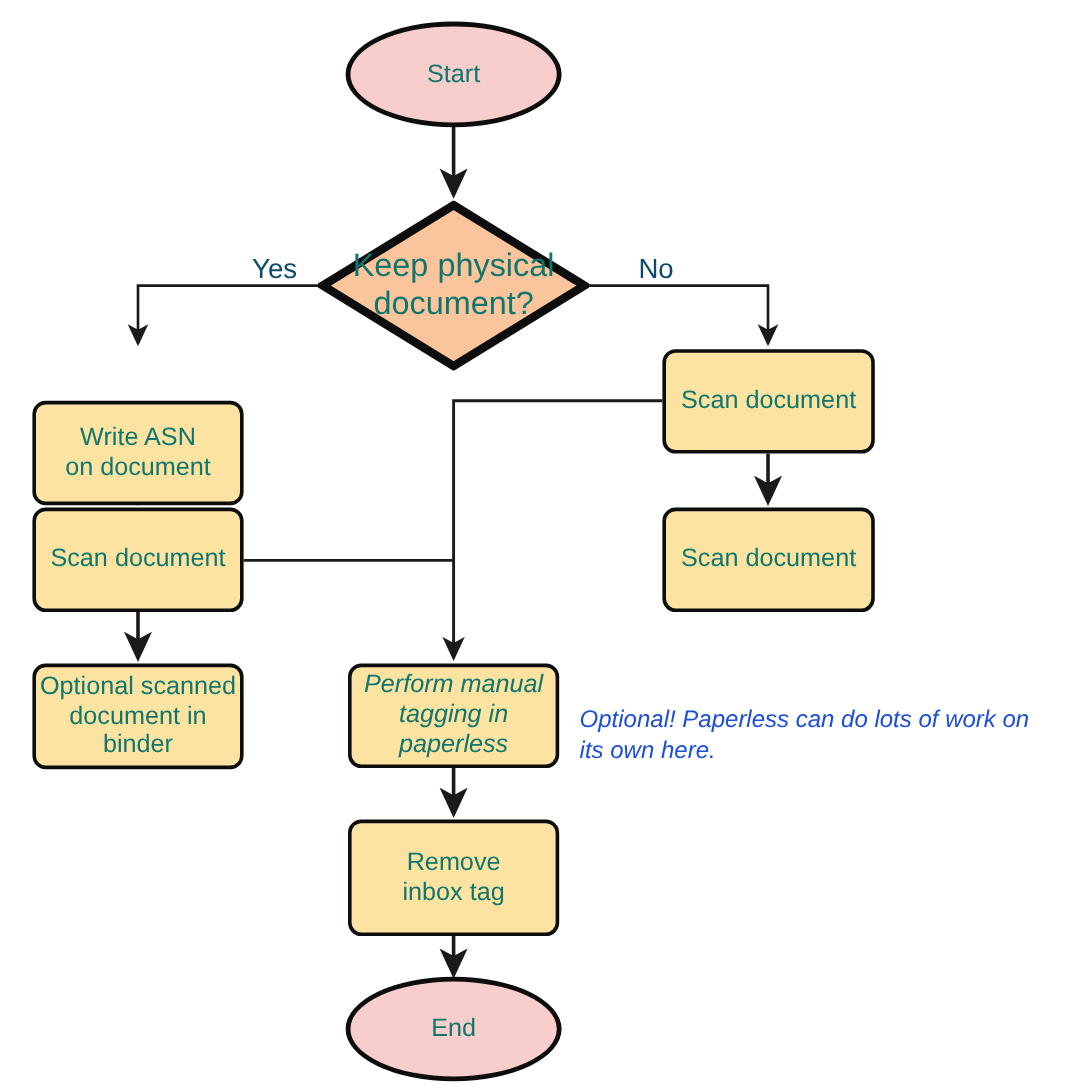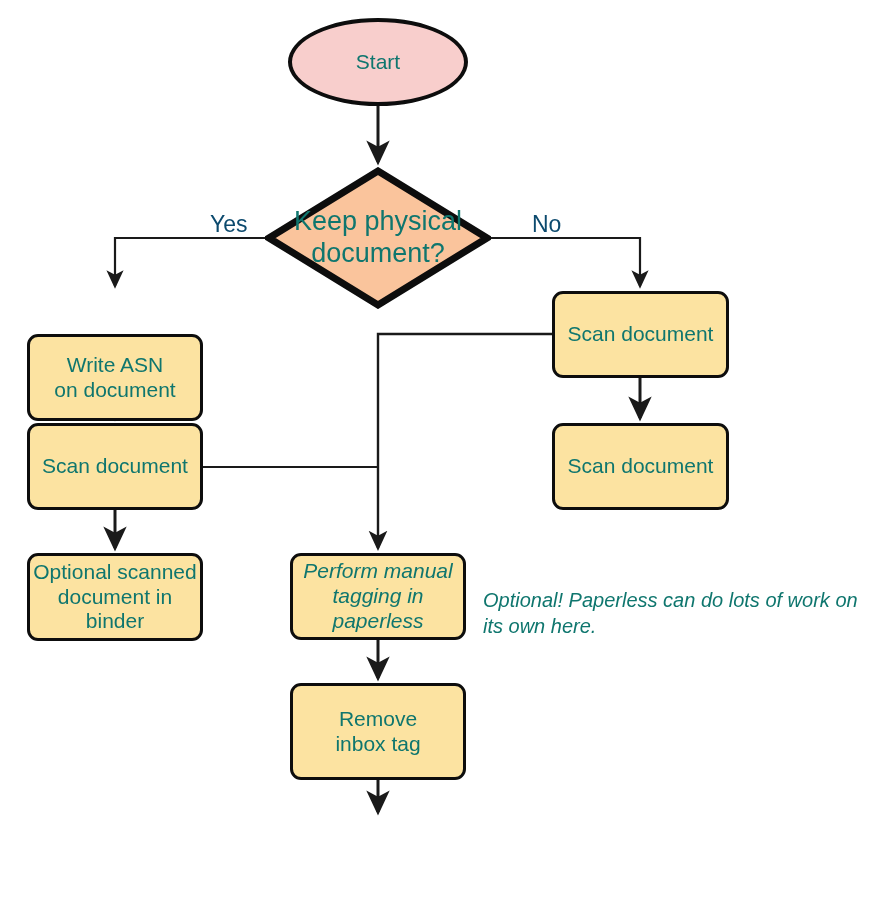--- a/index.html
+++ b/index.html
@@ -70,21 +70,21 @@
   .edge-label {
     position: absolute;
     font-size: 23px;
     color: #0c4a6e;
     white-space: nowrap;
   }
   .annotation {
     position: absolute;
     font-size: 20px;
     font-style: italic;
-    color: #0f766e;
+    color: #1d4ed8;
     line-height: 1.3;
     white-space: pre-line;
   }
 </style>
 </head>
 <body>
 
 <div id="canvas">
 
   <svg id="edges" viewBox="0 0 888 907" width="888" height="907" xmlns="http://www.w3.org/2000/svg">
@@ -160,17 +160,20 @@
     <span>Perform manual
 tagging in
 paperless</span>
   </div>
 
   <div class="node node-process" style="left:290px; top:683px; width:176px; height:97px;">
     <span>Remove
 inbox tag</span>
   </div>
 
+  <div class="node node-terminal" style="left:288px; top:814px; width:180px; height:87px;">
+    <span>End</span>
+  </div>
 
   <div class="annotation" style="left:483px; top:587px; width:400px;">Optional! Paperless can do lots of work on
 its own here.</div>
 
 </div>
 
 </body></html>

